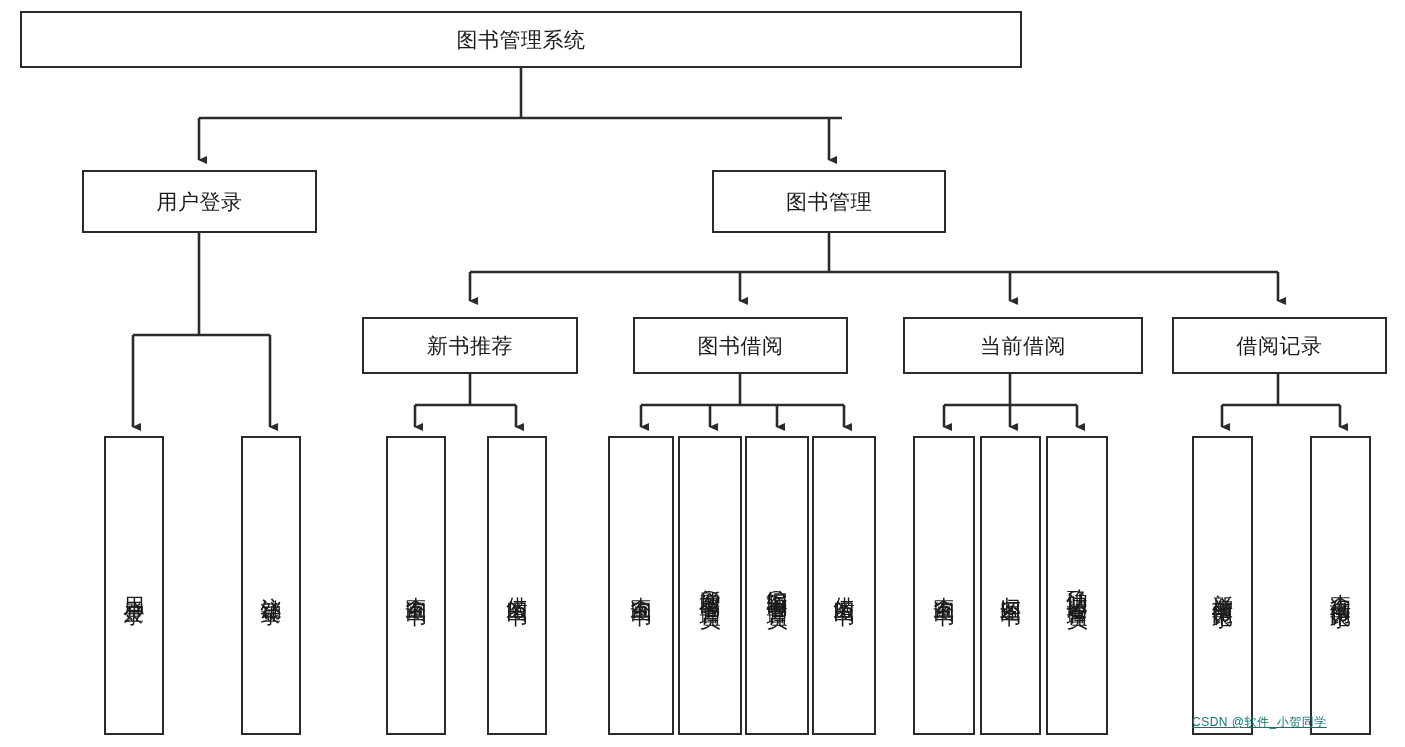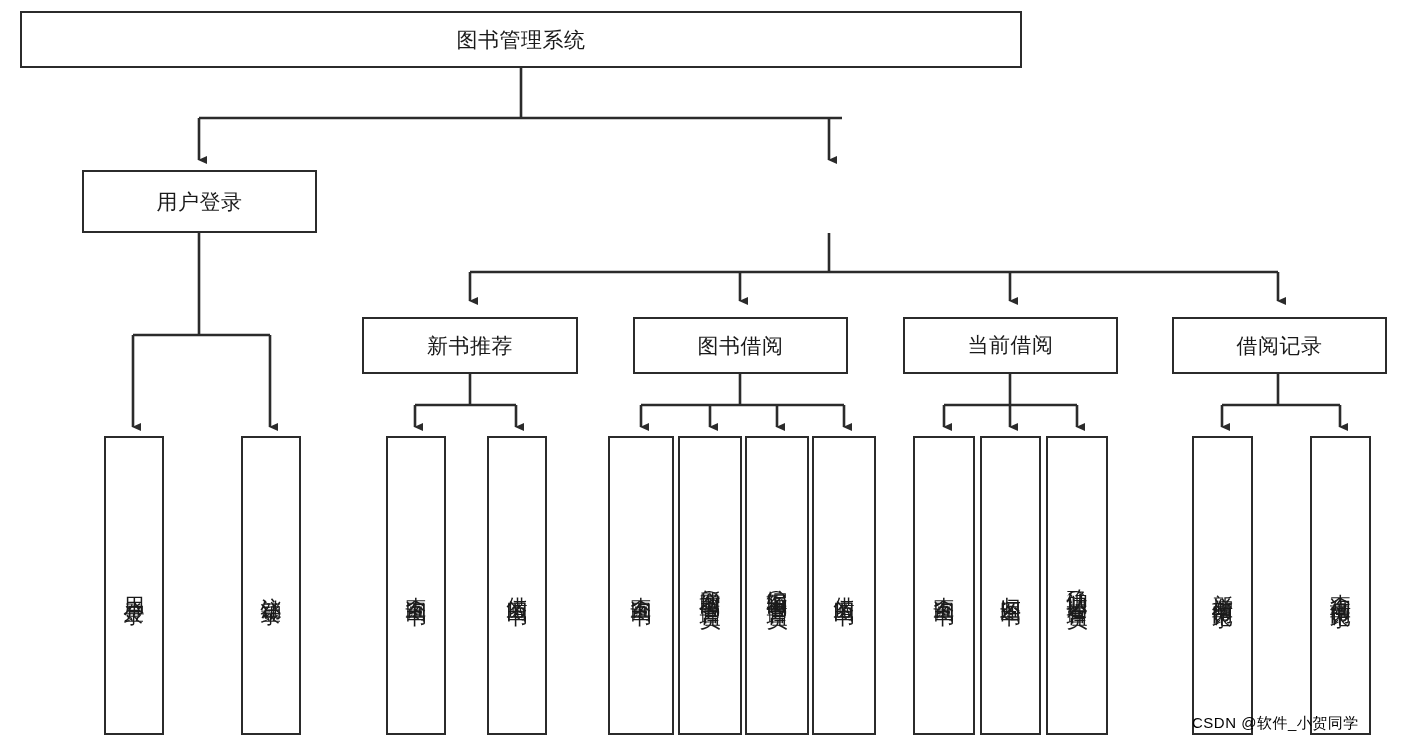--- a/index.html
+++ b/index.html
@@ -48,24 +48,25 @@
   }
   .conn-layer {
     position: absolute;
     top: 0; left: 0;
     width: 1405px;
     height: 747px;
     pointer-events: none;
   }
   .watermark {
     position: absolute;
-    color: #000000;
-    font-size: 15px;
+    color: #0f766e;
+    font-size: 12px;
     white-space: nowrap;
     letter-spacing: 0.5px;
+    text-decoration: underline;
   }
 </style>
 </head>
 <body>
 
 <div id="diagram-root">
 
   <svg class="conn-layer" viewBox="0 0 1405 747" xmlns="http://www.w3.org/2000/svg">
     <defs>
       <marker id="arw" markerWidth="9" markerHeight="9" refX="4" refY="8" orient="auto" markerUnits="userSpaceOnUse">
@@ -116,28 +117,31 @@
     </g>
   </svg>
 
   <div class="node-box" style="left:20px; top:11px; width:1002px; height:57px;">
     <span class="node-label-h">图书管理系统</span>
   </div>
 
   <div class="node-box" style="left:82px; top:170px; width:235px; height:63px;">
     <span class="node-label-h">用户登录</span>
   </div>
+  <div class="node-box" style="left:712px; top:170px; width:234px; height:63px;">
+    <span class="node-label-h">图书管理</span>
+  </div>
 
   <div class="node-box" style="left:362px; top:317px; width:216px; height:57px;">
     <span class="node-label-h">新书推荐</span>
   </div>
   <div class="node-box" style="left:633px; top:317px; width:215px; height:57px;">
     <span class="node-label-h">图书借阅</span>
   </div>
-  <div class="node-box" style="left:903px; top:317px; width:215px; height:57px;font-family:Liberation Serif, serif;">
+  <div class="node-box" style="left:903px; top:317px; width:240px; height:57px;">
     <span class="node-label-h">当前借阅</span>
   </div>
   <div class="node-box" style="left:1172px; top:317px; width:215px; height:57px;justify-content:center;">
     <span class="node-label-h">借阅记录</span>
   </div>
 
   <div class="node-box" style="left:104px; top:436px; width:60px; height:299px;">
     <span class="node-label-v">用户登录</span>
   </div>
   <div class="node-box" style="left:241px; top:436px; width:60px; height:299px;">

